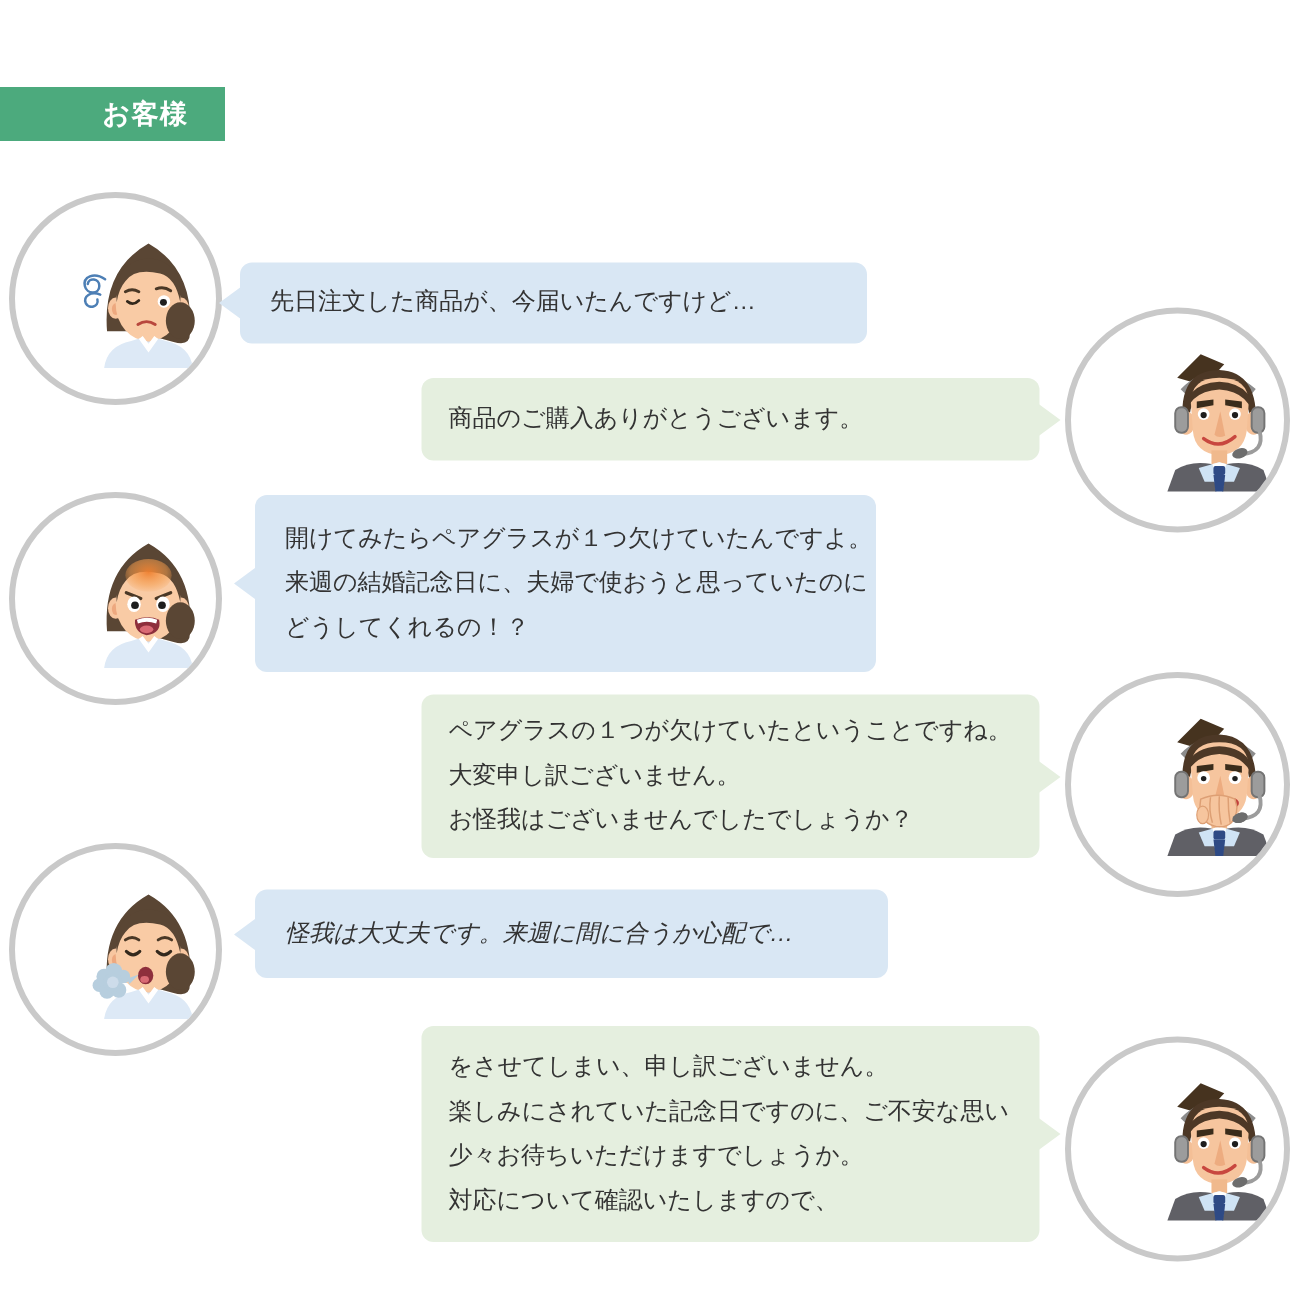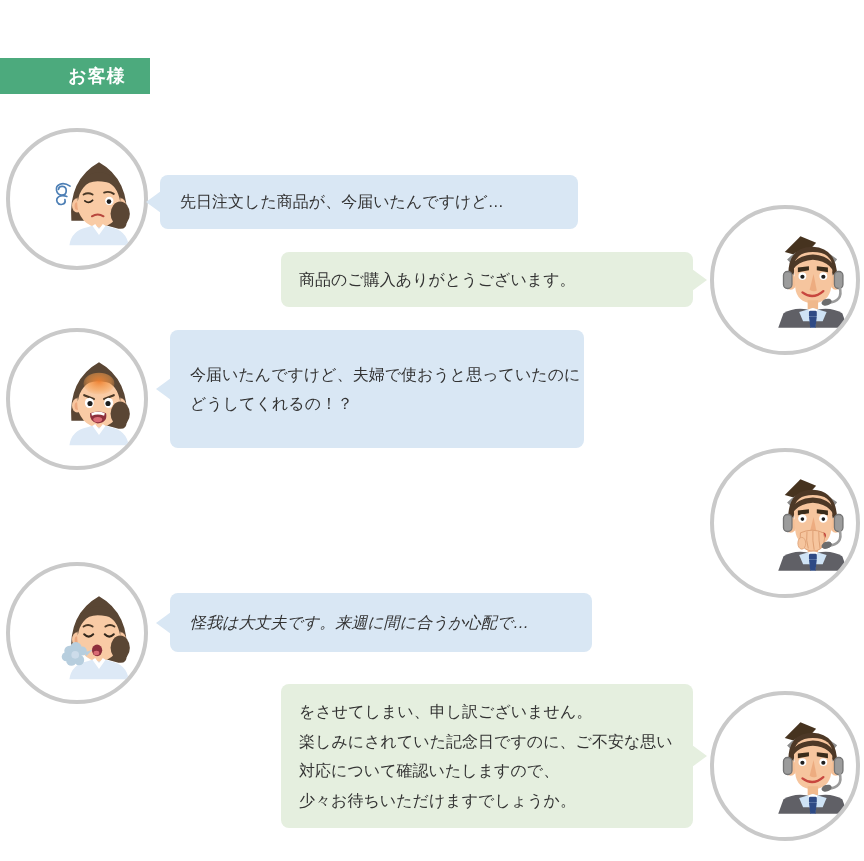--- a/index.html
+++ b/index.html
@@ -205,29 +205,35 @@
 
   <div class="bubble customer b1">
     <div class="line">先日注文した商品が、今届いたんですけど…</div>
   </div>
 
   <div class="bubble operator b2">
     <div class="line">商品のご購入ありがとうございます。</div>
   </div>
 
   <div class="bubble customer b3">
-    <div class="line">今届いたんですけど、夫婦で使おうと思っていたのに</div>
+    <div class="line">開けてみたらペアグラスが１つ欠けていたんですよ。</div>
+    <div class="line">来週の結婚記念日に、夫婦で使おうと思っていたのに</div>
     <div class="line">どうしてくれるの！？</div>
   </div>
 
+  <div class="bubble operator b4">
+    <div class="line">ペアグラスの１つが欠けていたということですね。</div>
+    <div class="line">大変申し訳ございません。</div>
+    <div class="line">お怪我はございませんでしたでしょうか？</div>
+  </div>
 
   <div class="bubble customer b5">
     <div class="line">怪我は大丈夫です。来週に間に合うか心配で…</div>
   </div>
 
   <div class="bubble operator b6">
     <div class="line">をさせてしまい、申し訳ございません。</div>
     <div class="line">楽しみにされていた記念日ですのに、ご不安な思い</div>
+    <div class="line">少々お待ちいただけますでしょうか。</div>
     <div class="line">対応について確認いたしますので、</div>
-    <div class="line">少々お待ちいただけますでしょうか。</div>
   </div>
 
 </div>
 
 </body></html>

